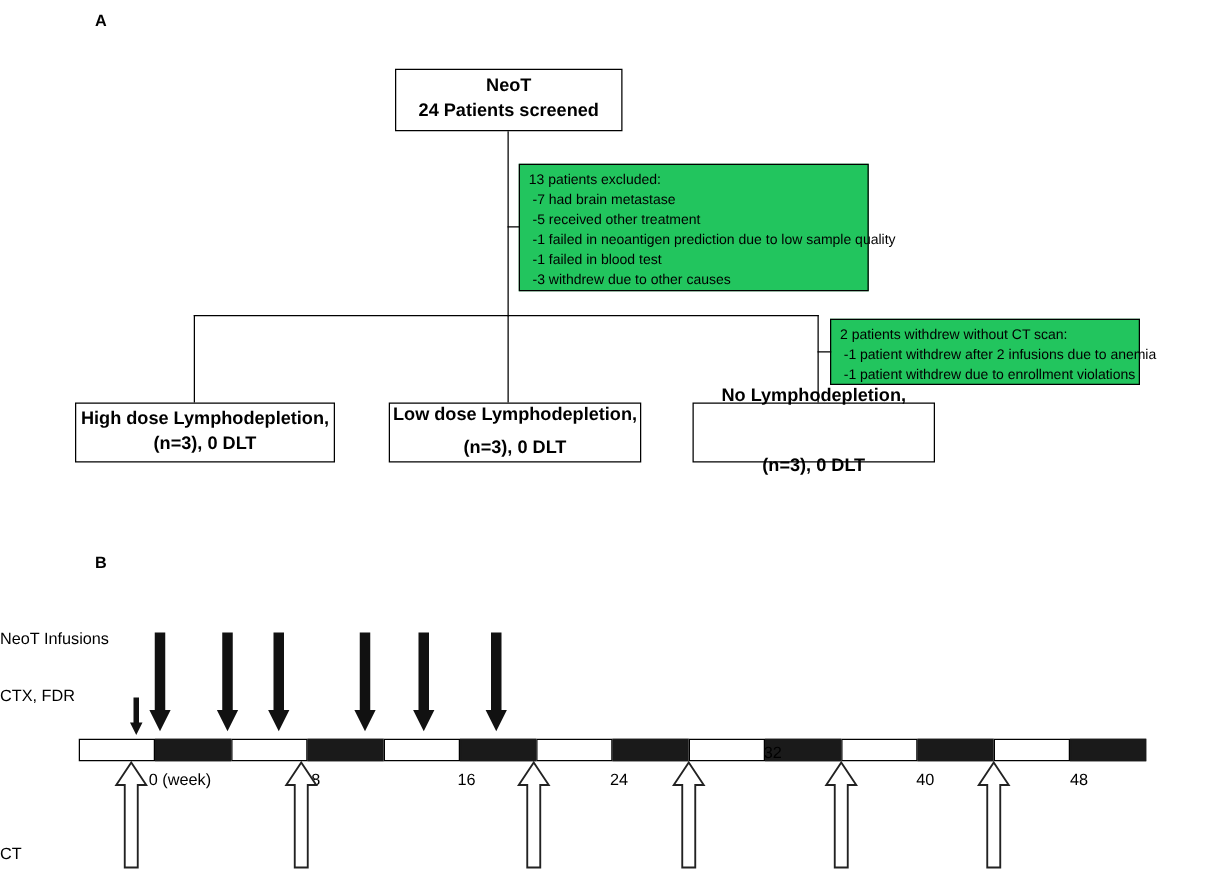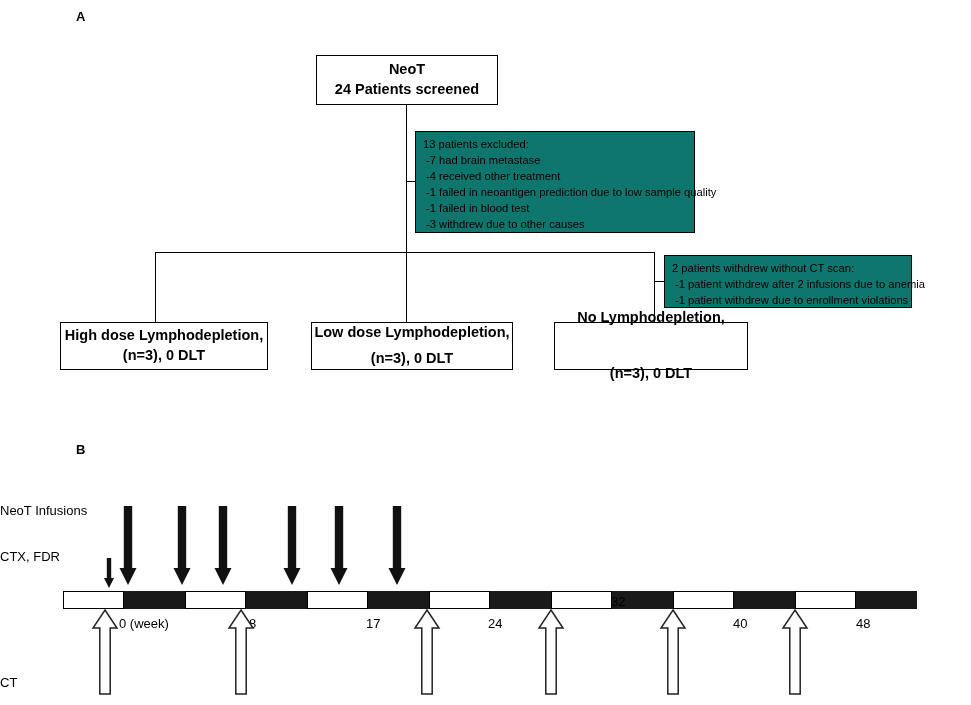--- a/index.html
+++ b/index.html
@@ -33,21 +33,21 @@
     text-align:center;
     font-size:14.5px;
     line-height:1.35;
   }
   .box .ln{display:block;white-space:nowrap;font-weight:bold;}
 
   .notebox{
     position:absolute;
     border:1.3px solid #000;
     box-sizing:border-box;
-    background:#0f766e;
+    background:#22c55e;
     text-align:left;
     font-size:11.2px;
     line-height:1.42;
     padding:5px 7px 4px 7px;
   }
   .notebox .ln{display:block;white-space:nowrap;}
   .notebox .ind{padding-left:3px;}
 
   
   .ln-v{position:absolute;width:1.3px;background:#000;}
@@ -81,21 +81,21 @@
   <div class="panel-letter" style="left:76px;top:10px;">A</div>
 
   <div class="box" style="left:316px;top:55px;width:182px;height:50px;">
     <span class="ln">NeoT</span>
     <span class="ln">24 Patients screened</span>
   </div>
 
   <div class="notebox" style="left:415px;top:131px;width:280px;height:102px;">
     <span class="ln">13 patients excluded:</span>
     <span class="ln ind">-7 had brain metastase</span>
-    <span class="ln ind">-4 received other treatment</span>
+    <span class="ln ind">-5 received other treatment</span>
     <span class="ln ind">-1 failed in neoantigen prediction due to low sample quality</span>
     <span class="ln ind">-1 failed in blood test</span>
     <span class="ln ind">-3 withdrew due to other causes</span>
   </div>
 
   <div class="notebox" style="left:664px;top:255px;width:248px;height:53px;">
     <span class="ln">2 patients withdrew without CT scan:</span>
     <span class="ln ind">-1 patient withdrew after 2 infusions due to anemia</span>
     <span class="ln ind">-1 patient withdrew due to enrollment violations</span>
   </div>
@@ -141,21 +141,21 @@
   <div class="seg black" style="left:490px;top:591px;width:61px;"></div>
   <div class="seg white" style="left:551px;top:591px;width:61px;"></div>
   <div class="seg black" style="left:612px;top:591px;width:61px;"></div>
   <div class="seg white" style="left:673px;top:591px;width:61px;"></div>
   <div class="seg black" style="left:734px;top:591px;width:61px;"></div>
   <div class="seg white" style="left:795px;top:591px;width:61px;"></div>
   <div class="seg black" style="left:856px;top:591px;width:61px;"></div>
 
   <div class="wklabel" style="left:119px;top:617px;">0 (week)</div>
   <div class="wklabel" style="left:249px;top:617px;">8</div>
-  <div class="wklabel" style="left:366px;top:617px;">17</div>
+  <div class="wklabel" style="left:366px;top:617px;">16</div>
   <div class="wklabel" style="left:488px;top:617px;">24</div>
   <div class="wklabel" style="left:611px;top:595px;">32</div>
   <div class="wklabel" style="left:733px;top:617px;">40</div>
   <div class="wklabel" style="left:856px;top:617px;">48</div>
 
   <svg class="ovl" viewBox="0 0 971 705">
     <defs>
       <g id="dnArrow">
 
         <rect x="-4.2" y="0" width="8.4" height="66" fill="#111"></rect>

